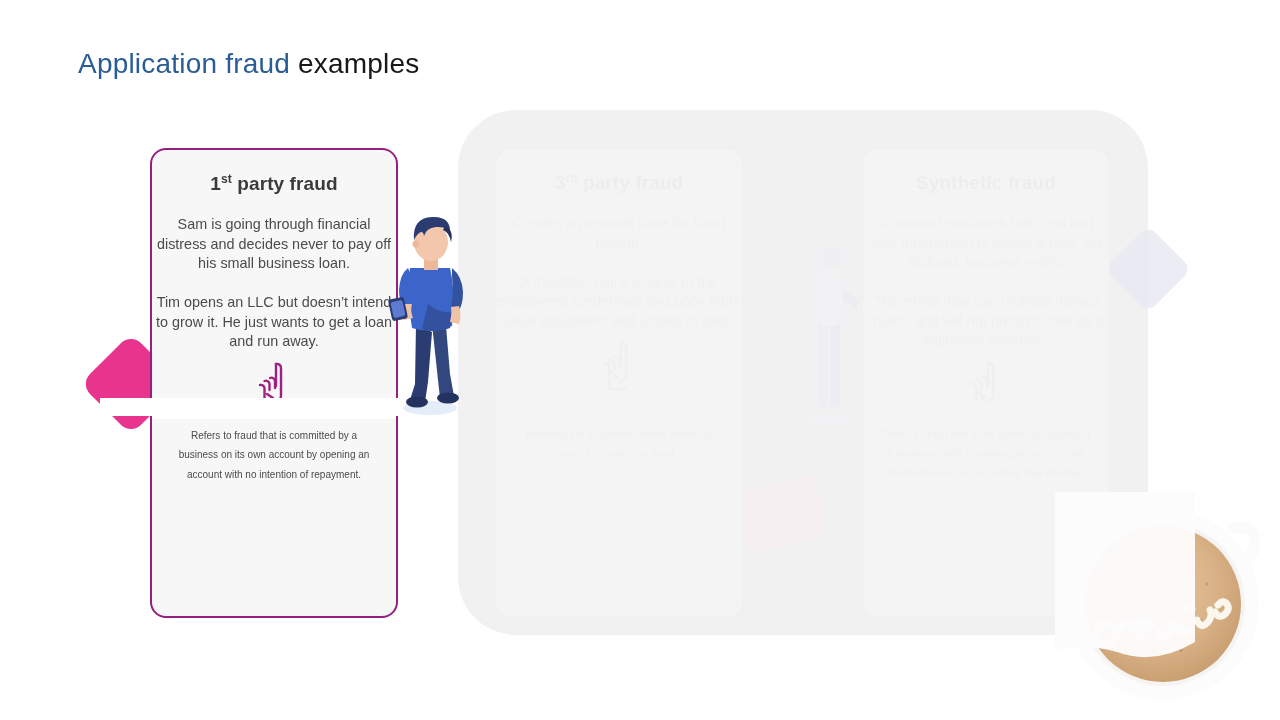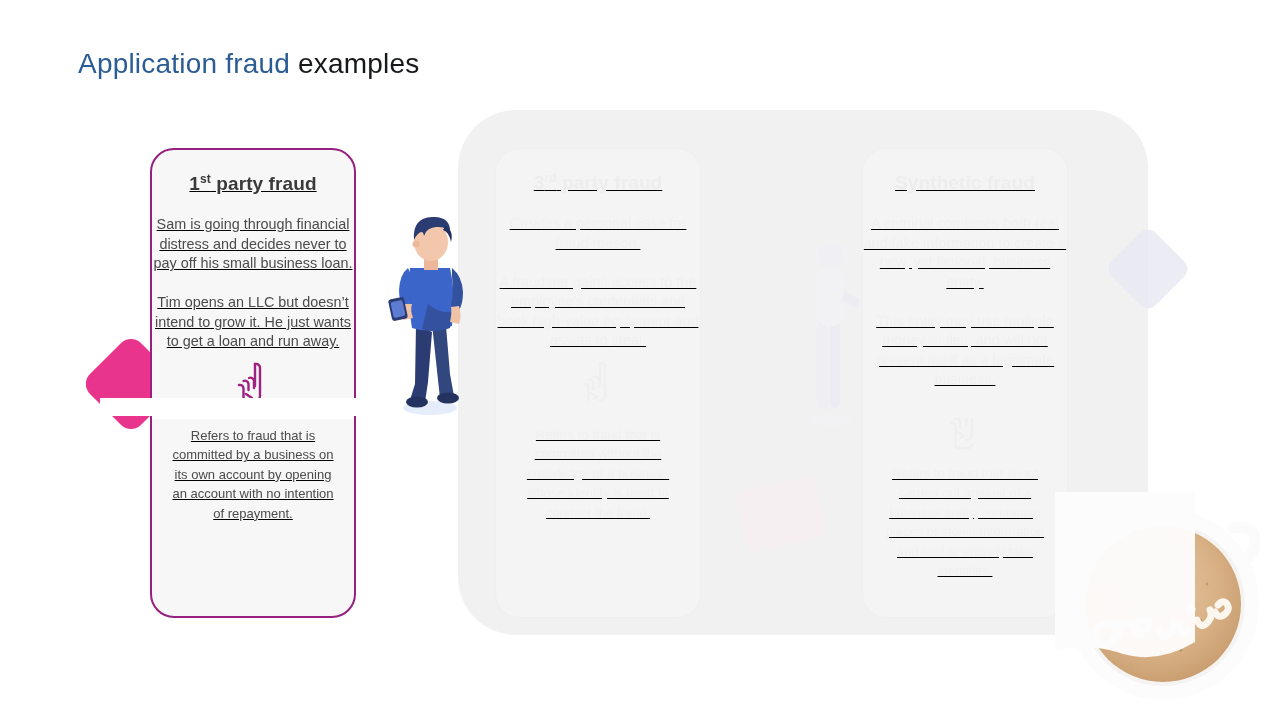--- a/index.html
+++ b/index.html
@@ -33,22 +33,22 @@
   .ghost-card{
     position:absolute;left:740px;top:483px;width:82px;height:62px;
     background:#F6EFF1;border-radius:7px;transform:rotate(-13deg);
   }
   .ghost-person{
     position:absolute;left:800px;top:238px;width:60px;height:190px;opacity:.55;
   }
 
   
   .card{
-    position:absolute;top:148px;width:206px;height:470px;
-    border-radius:24px;box-sizing:border-box;text-decoration:underline;
+    position:absolute;top:148px;width:248px;height:470px;
+    border-radius:16px;box-sizing:border-box;
   }
   .card-1{
     left:150px;
     background:#F7F7F7;
     border:2.5px solid #962080;
   }
   .card-2{left:495px;background:#F4F4F5;border:1.5px solid #EFEFF0;}
   .card-3{left:862px;background:#F4F4F5;border:1.5px solid #EFEFF0;}
 
   .card-heading{
@@ -65,21 +65,21 @@
 
   .divider-band{
     position:absolute;left:0;right:0;top:252px;height:17px;background:#FFFFFF;
   }
 
   .hand-icon{
     display:block;margin:0 auto;margin-top:8px;
   }
 
   .card-footer{
-    text-align:center;font-size:13px;line-height:19.5px;
+    text-align:center;font-size:10px;line-height:19.5px;
     color:#4B4B4D;padding:0 18px;margin-top:14px;
   }
 
   
   .faded .card-heading{color:#EDEDEE;}
   .faded .card-body,.faded .card-footer{color:#F0F0F1;}
   .faded .divider-band{background:#F4F4F5;}
 
   
   .pink-diamond{

